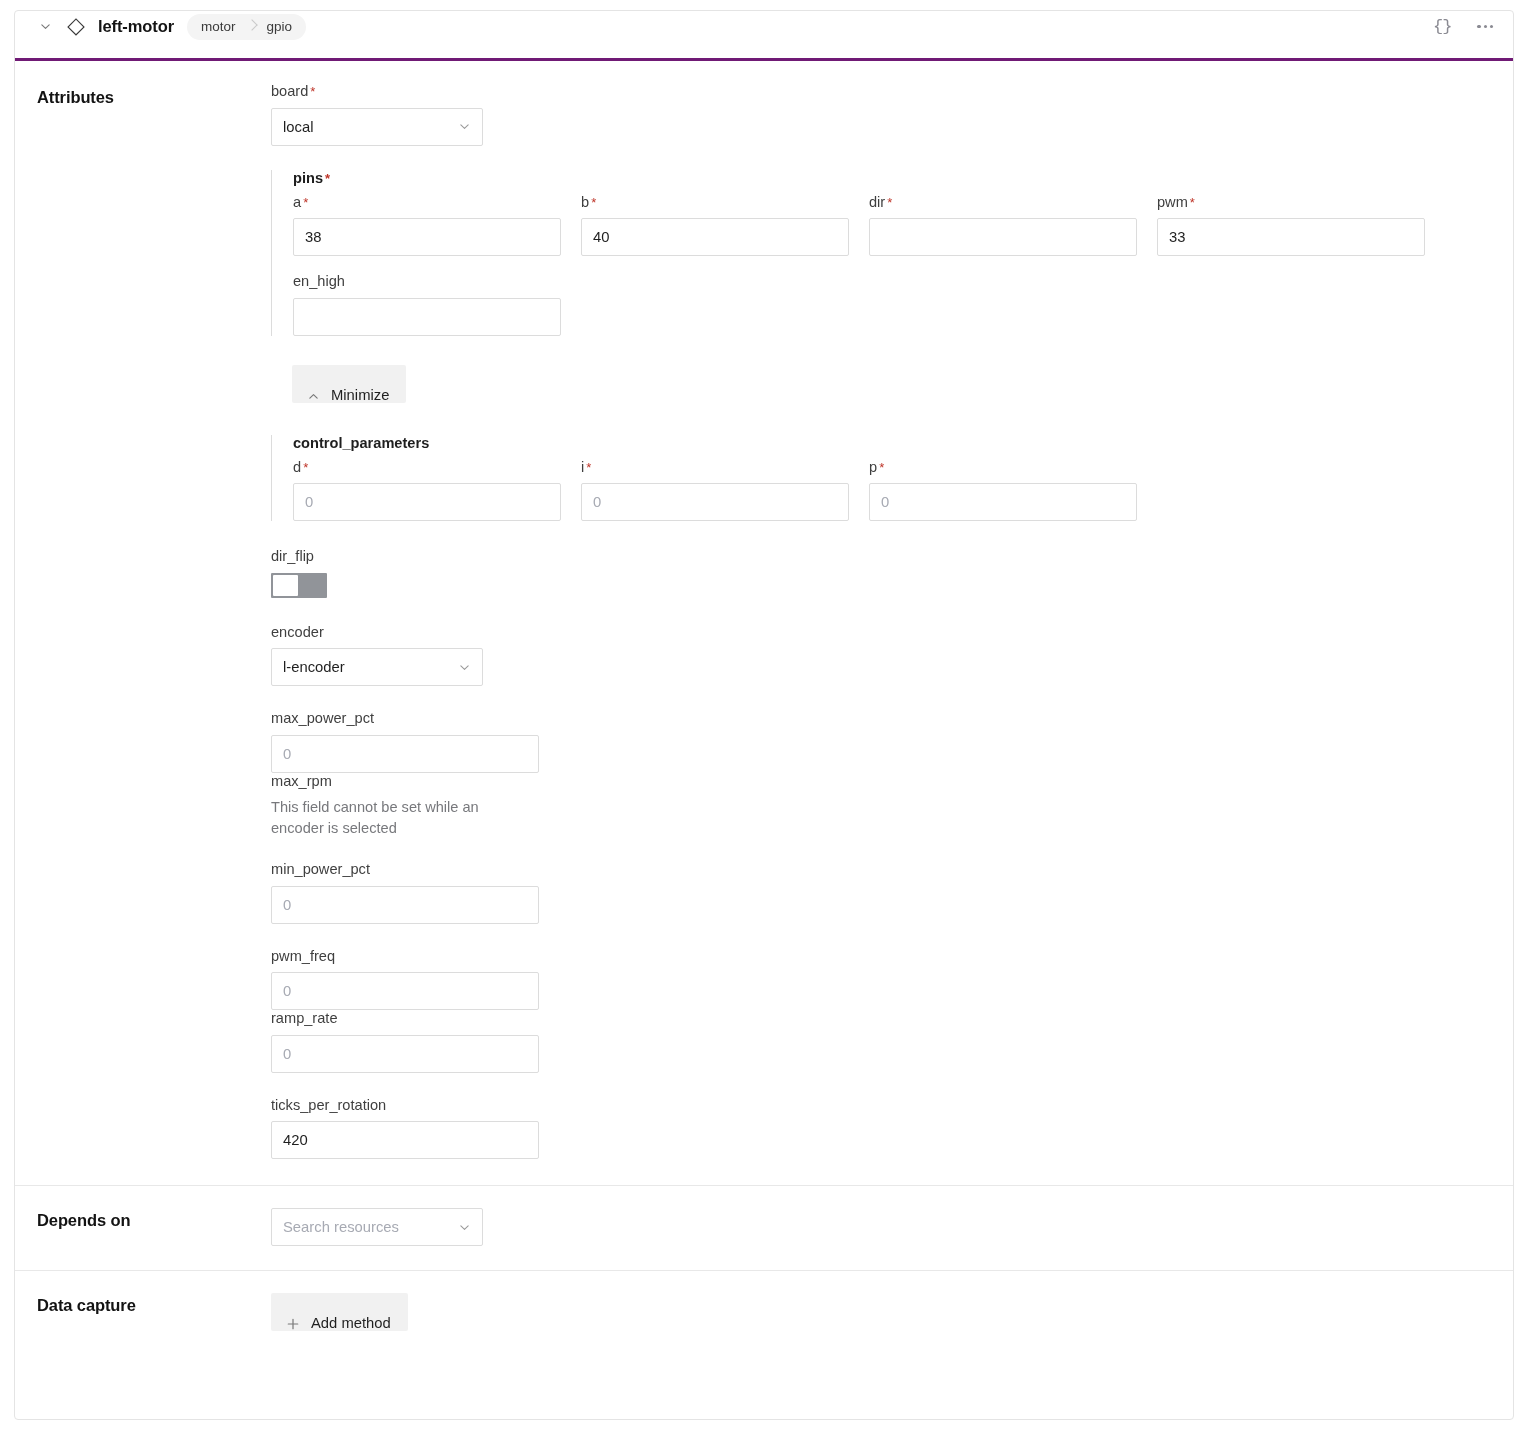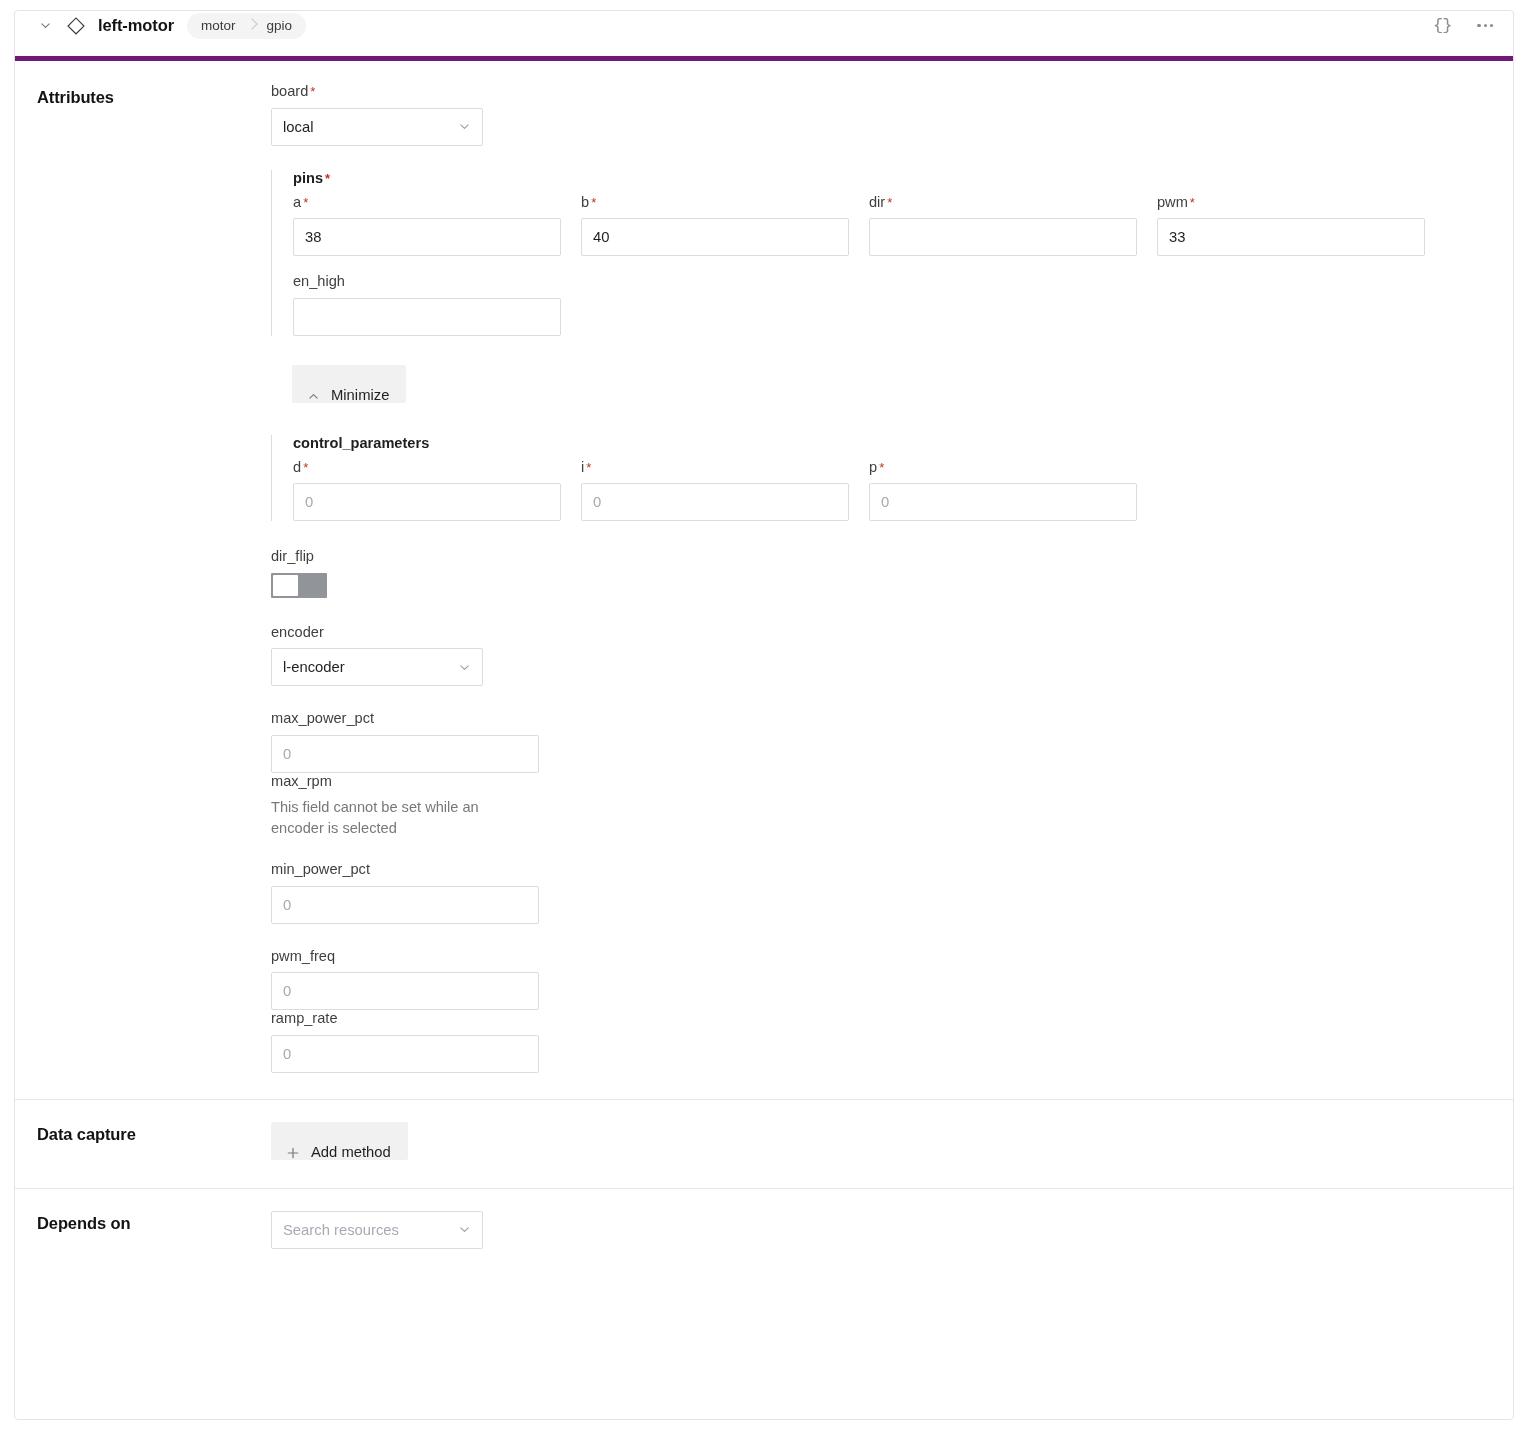--- a/index.html
+++ b/index.html
@@ -26,21 +26,21 @@
     border: 1px solid #e4e4e4;
     border-radius: 4px;
     background: #ffffff;
     overflow: hidden;
   }
 
   
   .card-header {
     height: 50px;
     box-sizing: border-box;
-    border-bottom: 5px solid #701a75;
+    border-bottom: 3px solid #701a75;
     display: flex;
     align-items: center;
     padding: 0 18px 16px 20px;
   }
   .chev-toggle {
     width: 20px;
     height: 20px;
     display: flex;
     align-items: center;
     justify-content: center;
@@ -435,45 +435,49 @@
       <div style="margin-top: 24px;">
         <div class="field-label">pwm_freq</div>
         <input class="txt" type="text" placeholder="0" style="">
       </div>
 
       <div style="">
         <div class="field-label">ramp_rate</div>
         <input class="txt" type="text" placeholder="0" style="">
       </div>
 
-
+      <div style="margin-top: 24px;">
+        <div class="field-label">ticks_per_rotation</div>
+        <input class="txt" type="text" value="420" style="">
+      </div>
+
+    </div>
+  </div>
+
+  <div class="section">
+    <div class="section-label" style="padding-top:25px;">Depends on</div>
+    <div class="section-body" style="padding-top:22px;padding-bottom:24px;">
+      <div class="sel-wrap">
+        <div class="sel placeholder">Search resources</div>
+        <span class="sel-chev">
+          <svg width="13" height="13" viewBox="0 0 16 16" fill="none" aria-hidden="true">
+              <path d="M3.5 6L8 10.3 12.5 6" stroke="#9a9a9a" stroke-width="1.3" stroke-linecap="round" stroke-linejoin="round"></path>
+            </svg>
+        </span>
+      </div>
     </div>
   </div>
 
   <div class="section">
     <div class="section-label" style="padding-top:25px;">Data capture</div>
     <div class="section-body" style="padding-top:22px;padding-bottom:24px;">
       <button class="btn-soft">
         <span class="glyph">
           <svg width="14" height="14" viewBox="0 0 16 16" fill="none" aria-hidden="true">
             <path d="M8 2.6v10.8M2.6 8h10.8" stroke="#787878" stroke-width="1.4" stroke-linecap="round"></path>
           </svg>
         </span>
         <span>Add method</span>
       </button>
     </div>
   </div>
 
-  <div class="section">
-    <div class="section-label" style="padding-top:25px;">Depends on</div>
-    <div class="section-body" style="padding-top:22px;padding-bottom:24px;">
-      <div class="sel-wrap">
-        <div class="sel placeholder">Search resources</div>
-        <span class="sel-chev">
-          <svg width="13" height="13" viewBox="0 0 16 16" fill="none" aria-hidden="true">
-              <path d="M3.5 6L8 10.3 12.5 6" stroke="#9a9a9a" stroke-width="1.3" stroke-linecap="round" stroke-linejoin="round"></path>
-            </svg>
-        </span>
-      </div>
-    </div>
-  </div>
-
 </div>
 
 </body></html>

